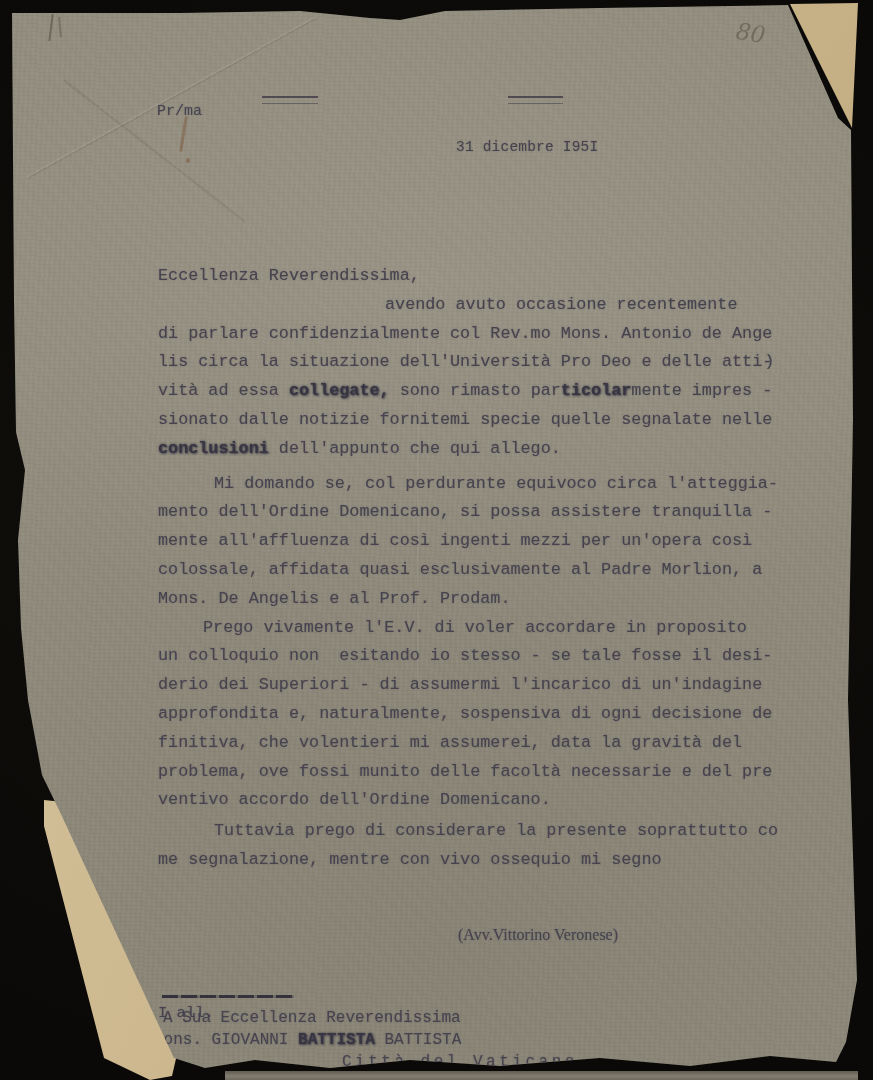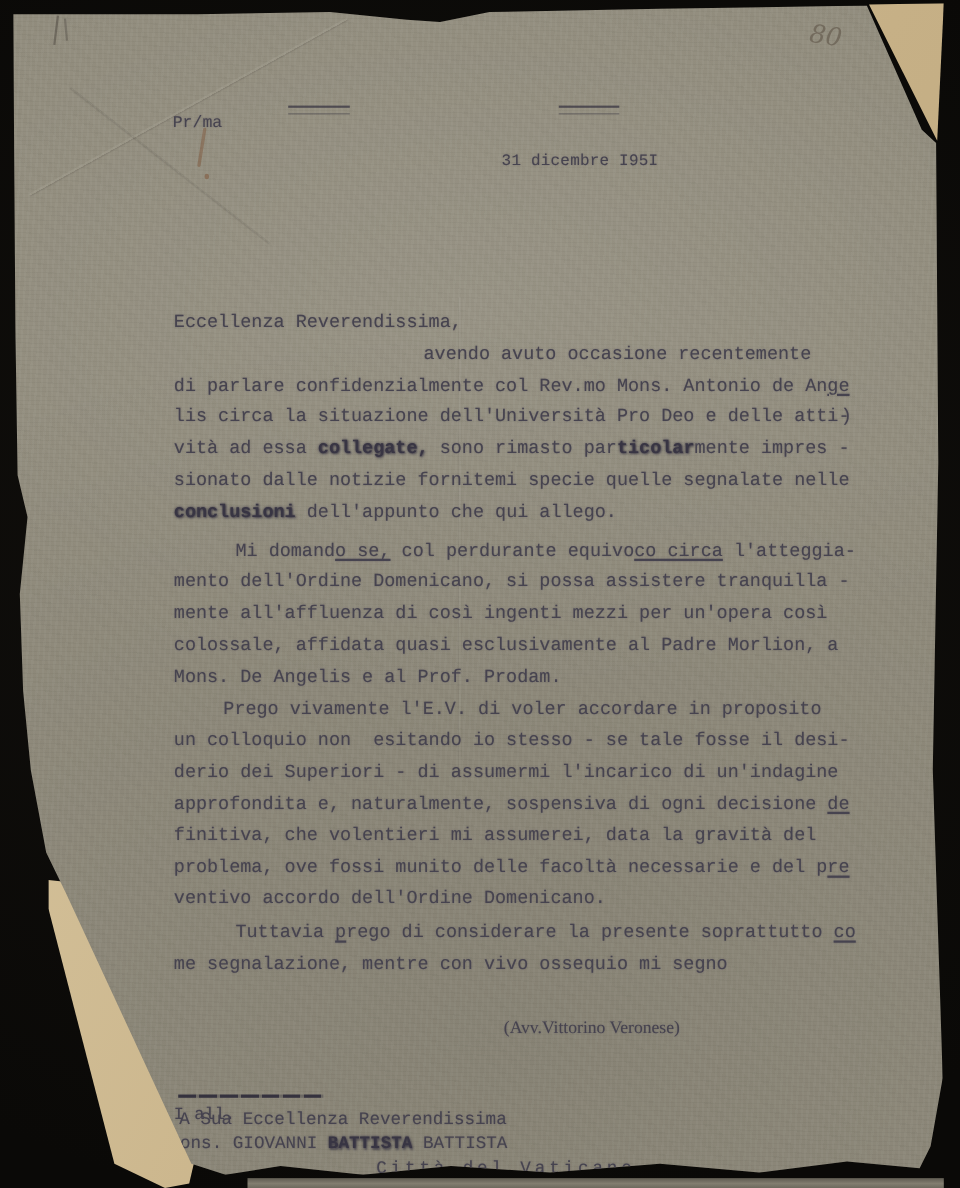--- a/index.html
+++ b/index.html
@@ -33,29 +33,29 @@
       836px 1062px,770px 1056px,690px 1066px,600px 1058px,500px 1066px,410px 1060px,330px 1068px,255px 1060px,205px 1068px,174px 1058px,
       60px 812px,42px 775px,28px 700px,21px 628px,18px 540px,25px 470px,16px 432px,14px 300px);
   }
   
   .type{color:#46434f;text-shadow:0 0 1.5px rgba(70,66,82,.45);white-space:pre;}
   #ref-code{left:157px;top:103px;font-size:15px;}
   #date-line{left:456px;top:139px;font-size:14.5px;letter-spacing:.2px;}
   .typed-dash{height:5px;border-top:2px solid rgba(56,53,66,.75);border-bottom:1.5px solid rgba(56,53,66,.5);}
   #dash-left{left:262px;top:96px;width:56px;}
   #dash-right{left:508px;top:96px;width:55px;}
-  #body-lines{left:158px;top:280px;width:660px;font-size:16.8px;line-height:28.8px;}
+  #body-lines{left:158px;top:262px;width:660px;font-size:16.8px;line-height:28.8px;}
   #body-lines .ln{white-space:pre;}
   #signature-line{left:458px;top:926px;font-size:16px;font-family:Liberation Serif, serif;}
   #enclosure-line{left:158px;top:956px;font-size:15.5px;margin-top:48px;}
   #separator{left:162px;top:995px;width:132px;height:3px;
     background:repeating-linear-gradient(90deg,#35323e 0 16px,rgba(53,50,62,.35) 16px 19px);}
   #address-block{left:154px;top:1007px;font-size:16px;line-height:22px;}
   #address-block .ln{white-space:pre;}
-  .u{text-decoration:underline;text-decoration-thickness:1.6px;text-underline-offset:3px;}
+  .u{text-decoration-thickness:1.6px;text-underline-offset:3px;}
   .smudge{font-weight:bold;color:#383543;text-shadow:0 0 2.5px rgba(48,45,62,.85),1px 1px 2px rgba(48,45,62,.6);}
   .tight{letter-spacing:-8px;}
   .faded{opacity:.32;}
   .spread{letter-spacing:3.5px;}
   
   #page-number{left:736px;top:20px;font-family:"DejaVu Serif",serif;font-style:italic;
     font-size:23px;color:#6c6356;transform:rotate(9deg);opacity:.8;}
   
   .mark{position:absolute;}
   #pencil-tick-1{left:50px;top:14px;width:2px;height:27px;background:rgba(66,60,54,.45);transform:rotate(7deg);}

